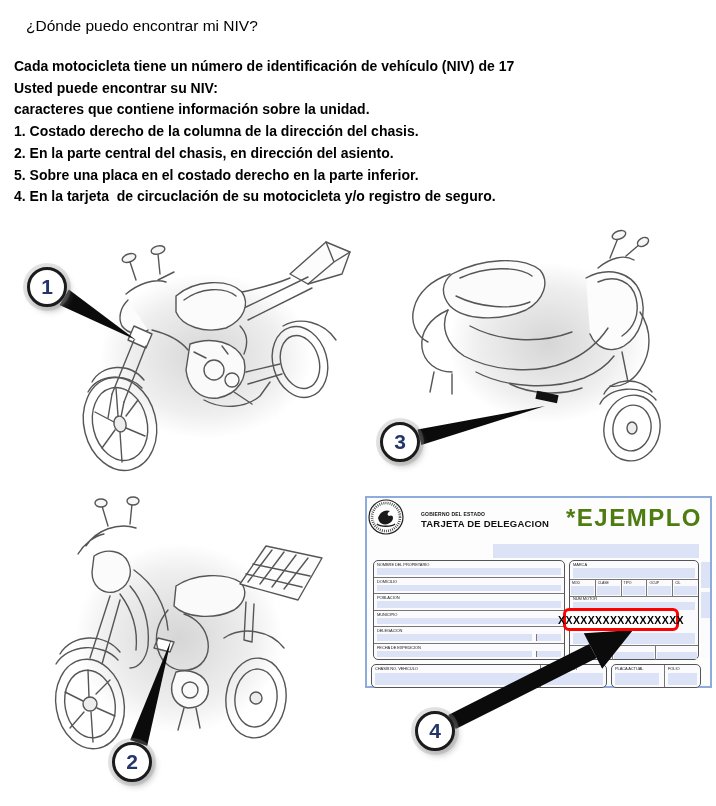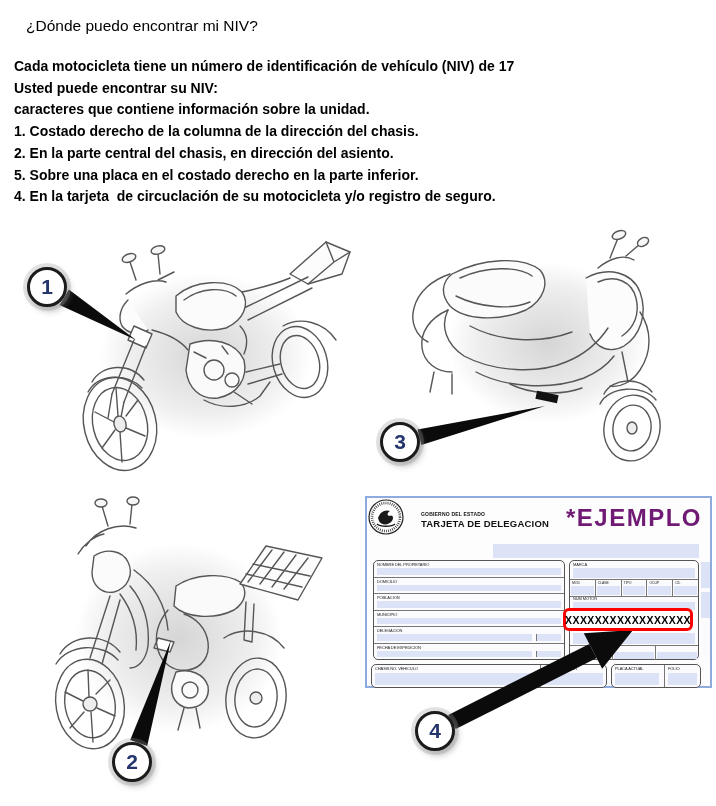--- a/index.html
+++ b/index.html
@@ -18,21 +18,21 @@
            background:#fff;display:flex;align-items:center;justify-content:center;z-index:10;
            font-weight:bold;font-size:21px;color:#23356b;
            box-shadow:0 0 0 4px rgba(150,150,150,.28),3px 4px 6px rgba(110,110,110,.45);}
 
   
   .card{position:absolute;left:5px;top:6px;width:347px;height:192px;box-sizing:border-box;
         border:2px solid #8faadc;background:#fdfdfe;}
   .seal{position:absolute;left:10px;top:10px;}
   .gov1{position:absolute;left:54px;top:13px;font-size:5px;font-weight:bold;letter-spacing:.2px;color:#111;}
   .gov2{position:absolute;left:54px;top:20px;font-size:9.5px;font-weight:600;letter-spacing:.2px;color:#111;}
-  .watermark{position:absolute;right:8px;top:6px;font-size:24px;font-weight:bold;color:#701a75;letter-spacing:1.5px;}
+  .watermark{position:absolute;right:8px;top:6px;font-size:24px;font-weight:bold;color:#4d7c0f;letter-spacing:1.5px;}
   .topbar{position:absolute;left:126px;top:46px;width:206px;height:14px;background:#ccd7f2;}
   .microlabel{position:absolute;left:3px;top:1px;font-size:4px;color:#222;letter-spacing:-.1px;white-space:pre;}
   .fld{position:absolute;background:#dce3f7;}
   .blk{position:absolute;border:1px solid #555;border-radius:5px;background:#fbfbfd;}
   .lblock{left:6px;top:62px;width:190px;height:98px;display:flex;flex-direction:column;}
   .lrow{flex:1;position:relative;border-top:1px solid #777;}
   .lrow:first-child{border-top:none;}
   .lrow .fld{left:3px;right:3px;top:7px;bottom:2px;}
   .lrow.withbox .fld{right:32px;}
   .sidebox{position:absolute;right:3px;top:7px;bottom:2px;width:24px;background:#dce3f7;border-left:1px solid #777;}
@@ -44,21 +44,21 @@
   .spec-cell:first-child{border-left:none;}
   .spec-cell .microlabel{font-size:3.5px;left:2px;}
   .spec-cell .fld{left:1px;right:1px;top:6px;bottom:1px;}
   .motor-row{position:absolute;left:0;top:34px;right:0;height:16px;}
   .motor-row .fld{left:3px;right:3px;top:7px;bottom:1px;}
   .serie-label{position:absolute;left:3px;top:51px;font-size:4px;color:#222;}
   .below-field{position:absolute;left:3px;right:3px;top:72px;height:11px;background:#dce3f7;}
   .spec2-row{position:absolute;left:0;top:84px;right:0;height:14px;display:flex;border-top:1px solid #777;}
   .rstrip{left:334px;top:62px;width:9px;height:98px;border:none;}
   .rstrip .fld{left:0;right:0;}
-  .niv-box{position:absolute;left:196px;top:110px;width:130px;height:23px;box-sizing:border-box;
+  .niv-box{position:absolute;left:196px;top:110px;width:116px;height:23px;box-sizing:border-box;
            border:3px solid #fe0000;border-radius:6px;background:#fff;z-index:6;
            display:flex;align-items:center;justify-content:center;}
   .niv-text{font-size:10.5px;font-weight:bold;letter-spacing:.4px;color:#000;}
   .bblock{height:22px;}
   .bl{left:4px;top:166px;width:234px;}
   .bl .divider{position:absolute;left:168px;top:0;bottom:0;border-left:1px solid #777;}
   .bl .lab2{left:172px;}
   .bl .f1{left:3px;top:8px;width:156px;bottom:2px;}
   .bl .f2{left:172px;top:8px;right:3px;bottom:2px;}
   .br{left:244px;top:166px;width:88px;}

